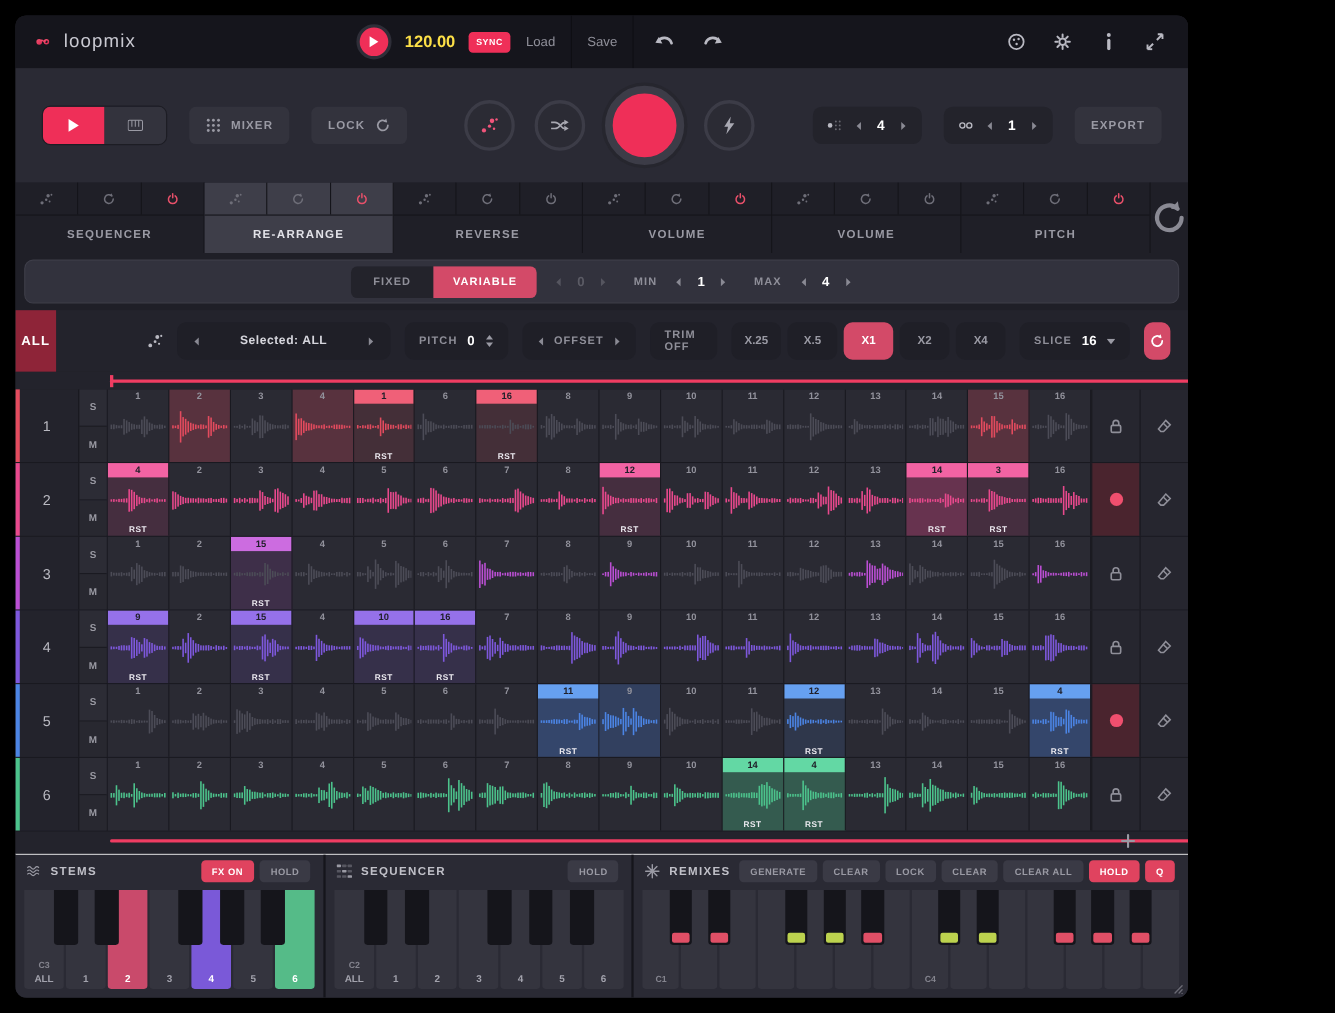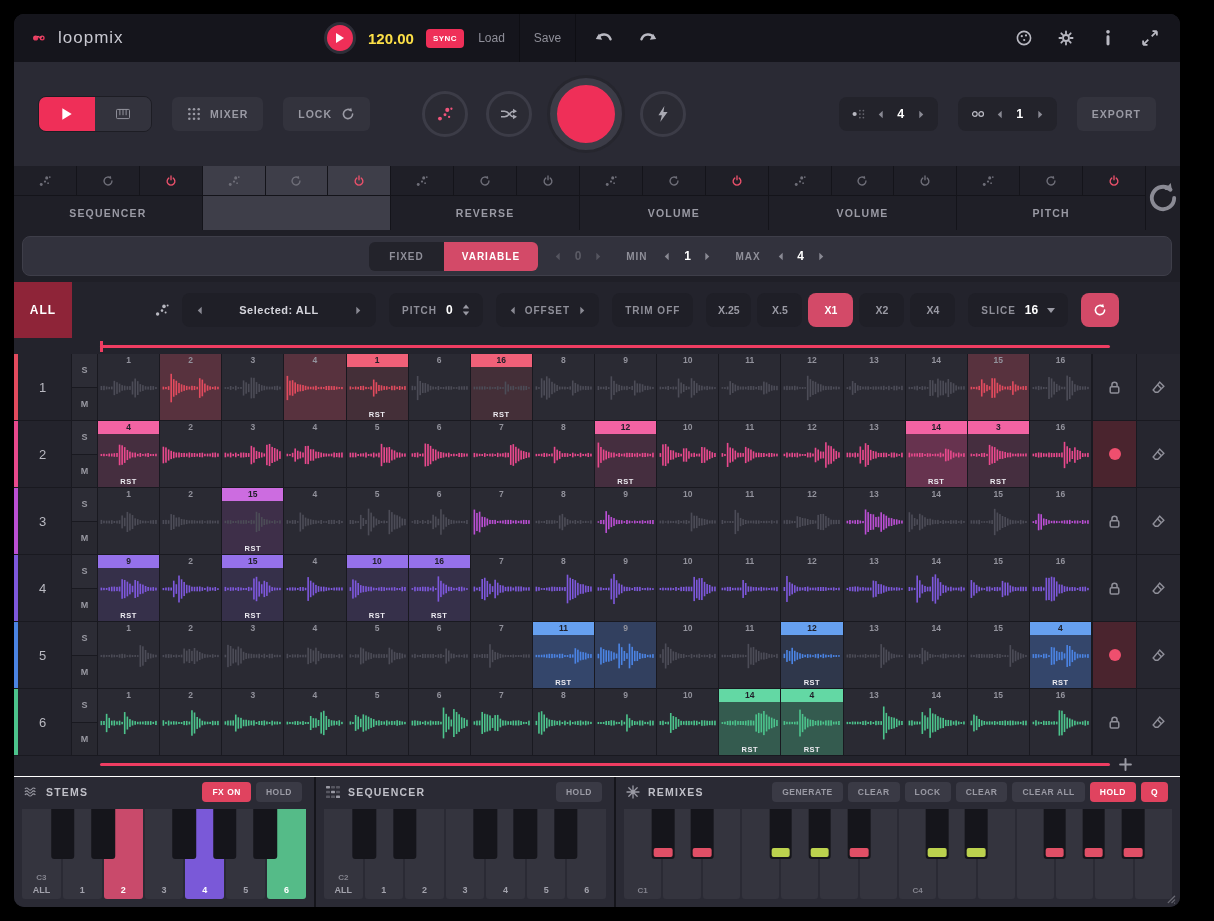--- a/index.html
+++ b/index.html
@@ -1,18 +1,18 @@
 <!DOCTYPE html>
 <html style="--accent: #ef2f58; --accent-soft: #d34a68;"><head>
 <meta charset="utf-8">
 <style>
 *{box-sizing:border-box;margin:0;padding:0}
 html,body{width:1214px;height:921px;background:#000;font-family:"Liberation Sans",sans-serif;overflow:hidden}
 :root{--accent:#ef2f58;--accent-soft:#d34a68;--panel:#2a2a34;--deep:#17171d;--line:#191920}
-.frame{position:absolute;left:14px;top:14px;width:1166px;height:893px;background:#23232c;border-radius:10px;overflow:hidden;display:flex;flex-direction:column}
+.frame{position:absolute;left:14px;top:14px;width:1066px;height:893px;background:#23232c;border-radius:10px;overflow:hidden;display:flex;flex-direction:column}
 .ic svg{display:block;width:14px;height:14px}
 
 .titlebar{flex:0 0 48px;background:#15151c;display:flex;align-items:center}
 .brand{display:flex;align-items:center;gap:12px;padding-left:18px;width:170px}
 .brandname{color:#c9c9d1;font-size:17px;letter-spacing:1px}
 .transport{display:flex;align-items:center;gap:12px;margin-left:140px}
 .playbtn{width:32px;height:32px;border-radius:50%;background:var(--accent);border:3px solid #2e2e38;display:flex;align-items:center;justify-content:center;color:#fff}
 .playbtn svg{width:10px;height:12px}
 .bpm{color:#fde047;font-weight:bold;font-size:15px}
 .syncbtn{background:var(--accent);color:#fff;font-size:8px;font-weight:bold;padding:5px 7px;border-radius:4px;letter-spacing:.5px}
@@ -388,20 +388,21 @@
               <path d="M10.2 0.8l.5 3.2-3.1-.4z" fill="currentColor"></path>
             </svg>
           </div>
           <div class="ticon power on">
             <svg viewBox="0 0 14 14">
               <path d="M4.4 3.6a4.5 4.5 0 1 0 5.2 0" fill="none" stroke="currentColor" stroke-width="1.6" stroke-linecap="round"></path>
               <path d="M7 1.2v4.4" stroke="currentColor" stroke-width="1.6" stroke-linecap="round"></path>
             </svg>
           </div>
         </div>
+        <div class="tlabel">RE-ARRANGE</div>
       </div>
       <div class="tab">
         <div class="ticons">
           <div class="ticon">
             <svg viewBox="0 0 14 14">
               <g fill="currentColor">
                 <circle cx="2.6" cy="11" r="1.7"></circle>
                 <circle cx="7" cy="7.6" r="1.3"></circle>
                 <circle cx="10.6" cy="9.6" r="1"></circle>
                 <circle cx="9" cy="3.4" r="1.8"></circle>

